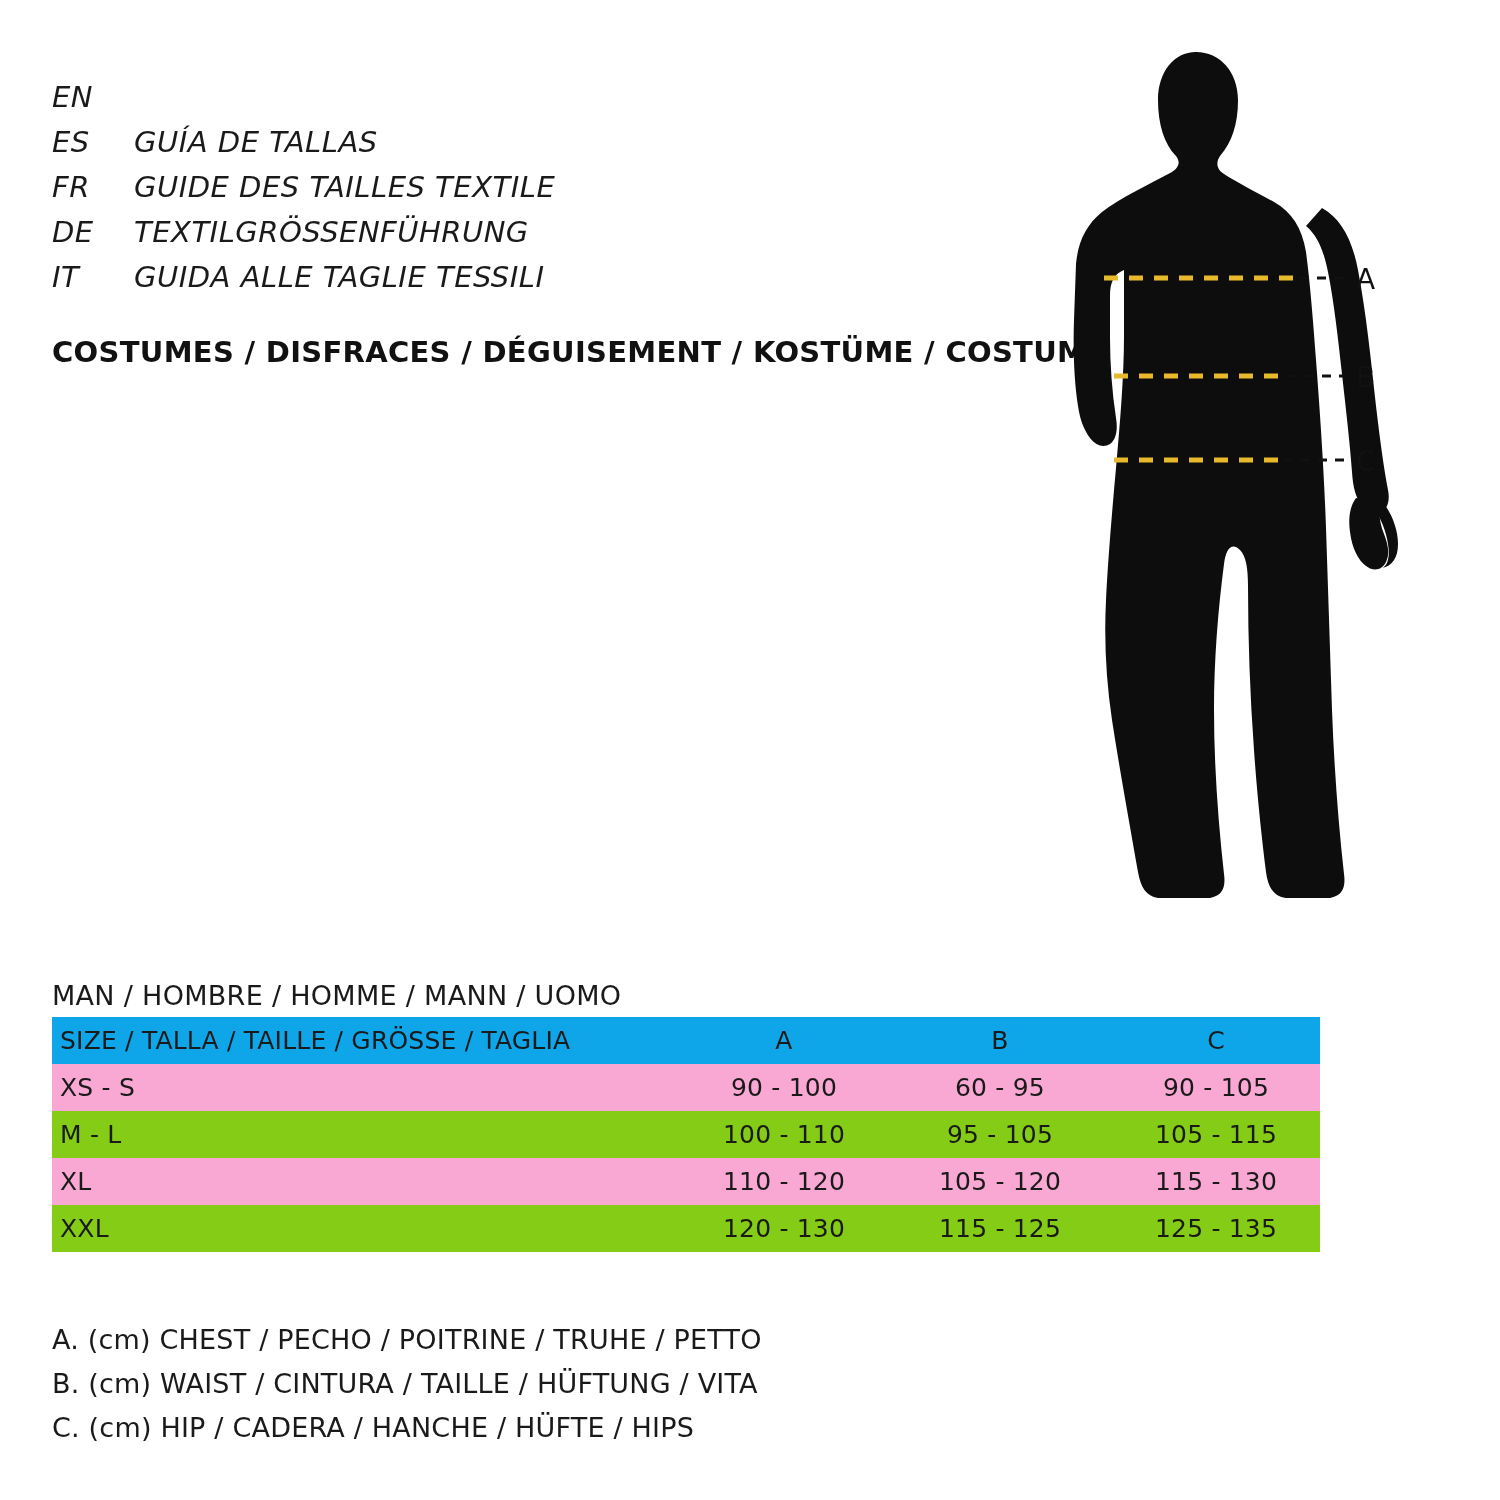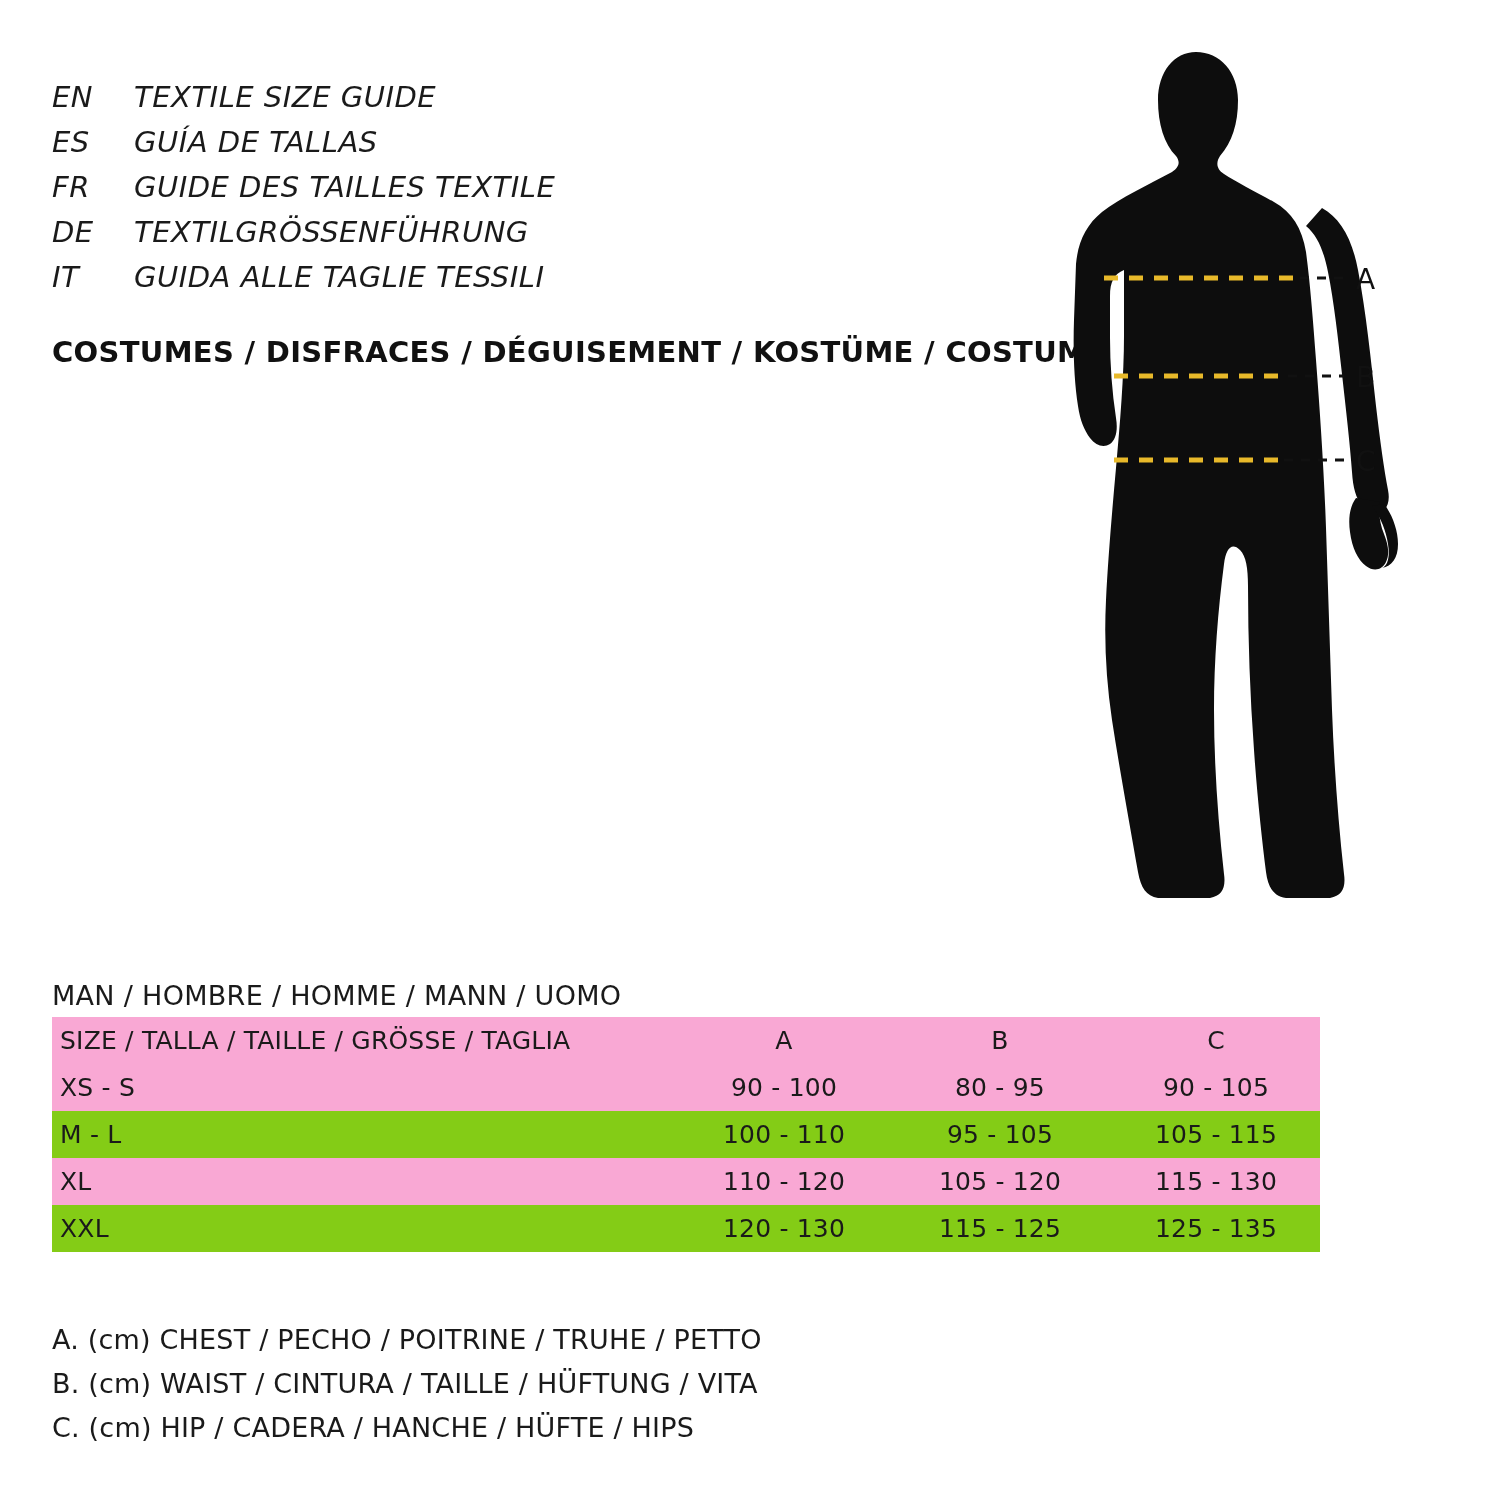--- a/index.html
+++ b/index.html
@@ -101,21 +101,21 @@
     letter-spacing: 0.2px;
   }
   table.size-table th.col-measure,
   table.size-table td.col-measure {
     text-align: center;
   }
   col.c-size  { width: 620px; }
   col.c-a     { width: 216px; }
   col.c-b     { width: 216px; }
   col.c-c     { width: 216px; }
-  tr.head-row { background: #f9a8d4; }
+  tr.head-row { background: #0ea5e9; }
   tr.row-odd  { background: #f9a8d4; }
   tr.row-even { background: #84cc16; }
 
   
   .footnotes {
     position: absolute;
     left: 52px;
     top: 1318px;
     width: 1200px;
   }
@@ -126,21 +126,20 @@
     line-height: 44px;
     white-space: nowrap;
   }
 </style>
 </head>
 <body>
 
 <div class="lang-block">
   <div class="lang-row">
     <span class="lang-code">EN</span>
-    <span class="lang-text">TEXTILE SIZE GUIDE</span>
   </div>
   <div class="lang-row">
     <span class="lang-code">ES</span>
     <span class="lang-text">GUÍA DE TALLAS</span>
   </div>
   <div class="lang-row">
     <span class="lang-code">FR</span>
     <span class="lang-text">GUIDE DES TAILLES TEXTILE</span>
   </div>
   <div class="lang-row">
@@ -268,21 +267,21 @@
         <th>SIZE / TALLA / TAILLE / GRÖSSE / TAGLIA</th>
         <th class="col-measure">A</th>
         <th class="col-measure">B</th>
         <th class="col-measure">C</th>
       </tr>
     </thead>
     <tbody>
       <tr class="row-odd">
         <td>XS - S</td>
         <td class="col-measure">90 - 100</td>
-        <td class="col-measure">80 - 95</td>
+        <td class="col-measure">60 - 95</td>
         <td class="col-measure">90 - 105</td>
       </tr>
       <tr class="row-even">
         <td>M - L</td>
         <td class="col-measure">100 - 110</td>
         <td class="col-measure">95 - 105</td>
         <td class="col-measure">105 - 115</td>
       </tr>
       <tr class="row-odd">
         <td>XL</td>

